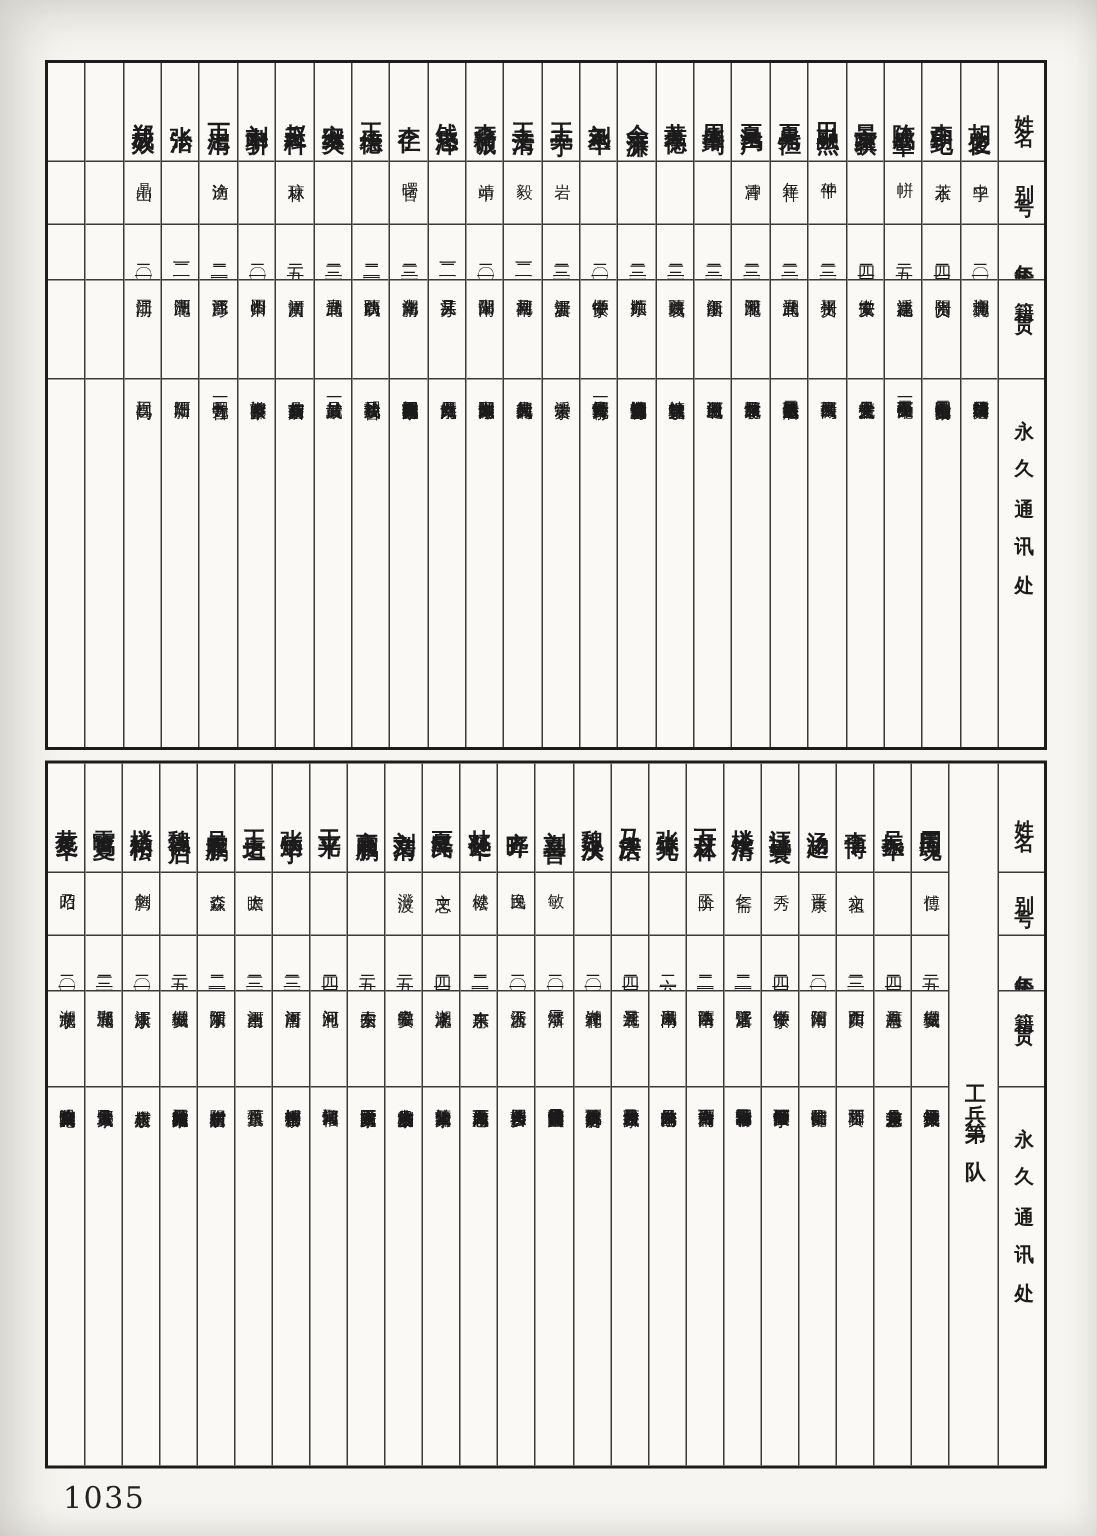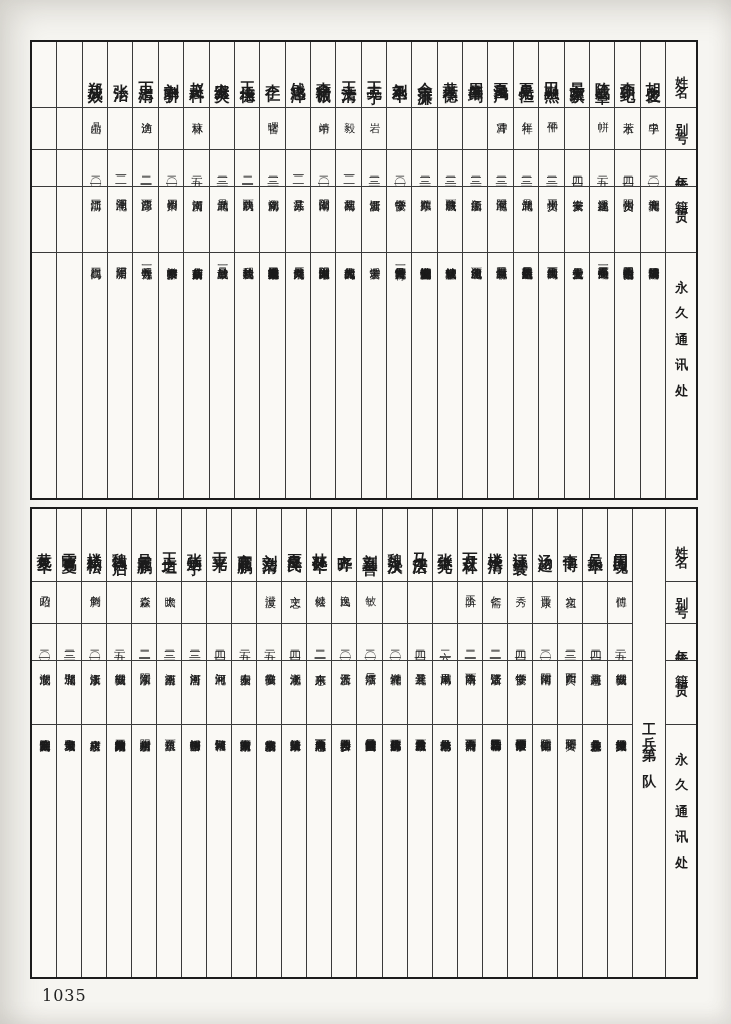--- a/index.html
+++ b/index.html
@@ -56,21 +56,21 @@
   .t-name{font-size:15px;font-weight:700;letter-spacing:3px;}
   .t-alias{font-size:11px;letter-spacing:1px;}
   .t-age{font-size:12px;letter-spacing:1px;}
   .t-origin{font-size:11px;letter-spacing:0px;}
   .t-addr{font-size:11px;letter-spacing:0px;}
   .t-hdr{font-size:13px;font-weight:700;letter-spacing:9px;}
   .t-hdr-long{font-size:13px;font-weight:700;letter-spacing:26px;padding-top:10px;}
   .t-unit{font-size:14px;font-weight:700;letter-spacing:13px;}
   .page-number{
     position:absolute;left:42px;top:986px;
-    font-size:16px;color:#222;
+    font-size:20px;color:#222;
     font-family:"DejaVu Serif","Liberation Serif",serif;
     letter-spacing:1px;
   }
 </style>
 </head>
 <body>
 
 <div class="page">
 
   <div class="tables">

